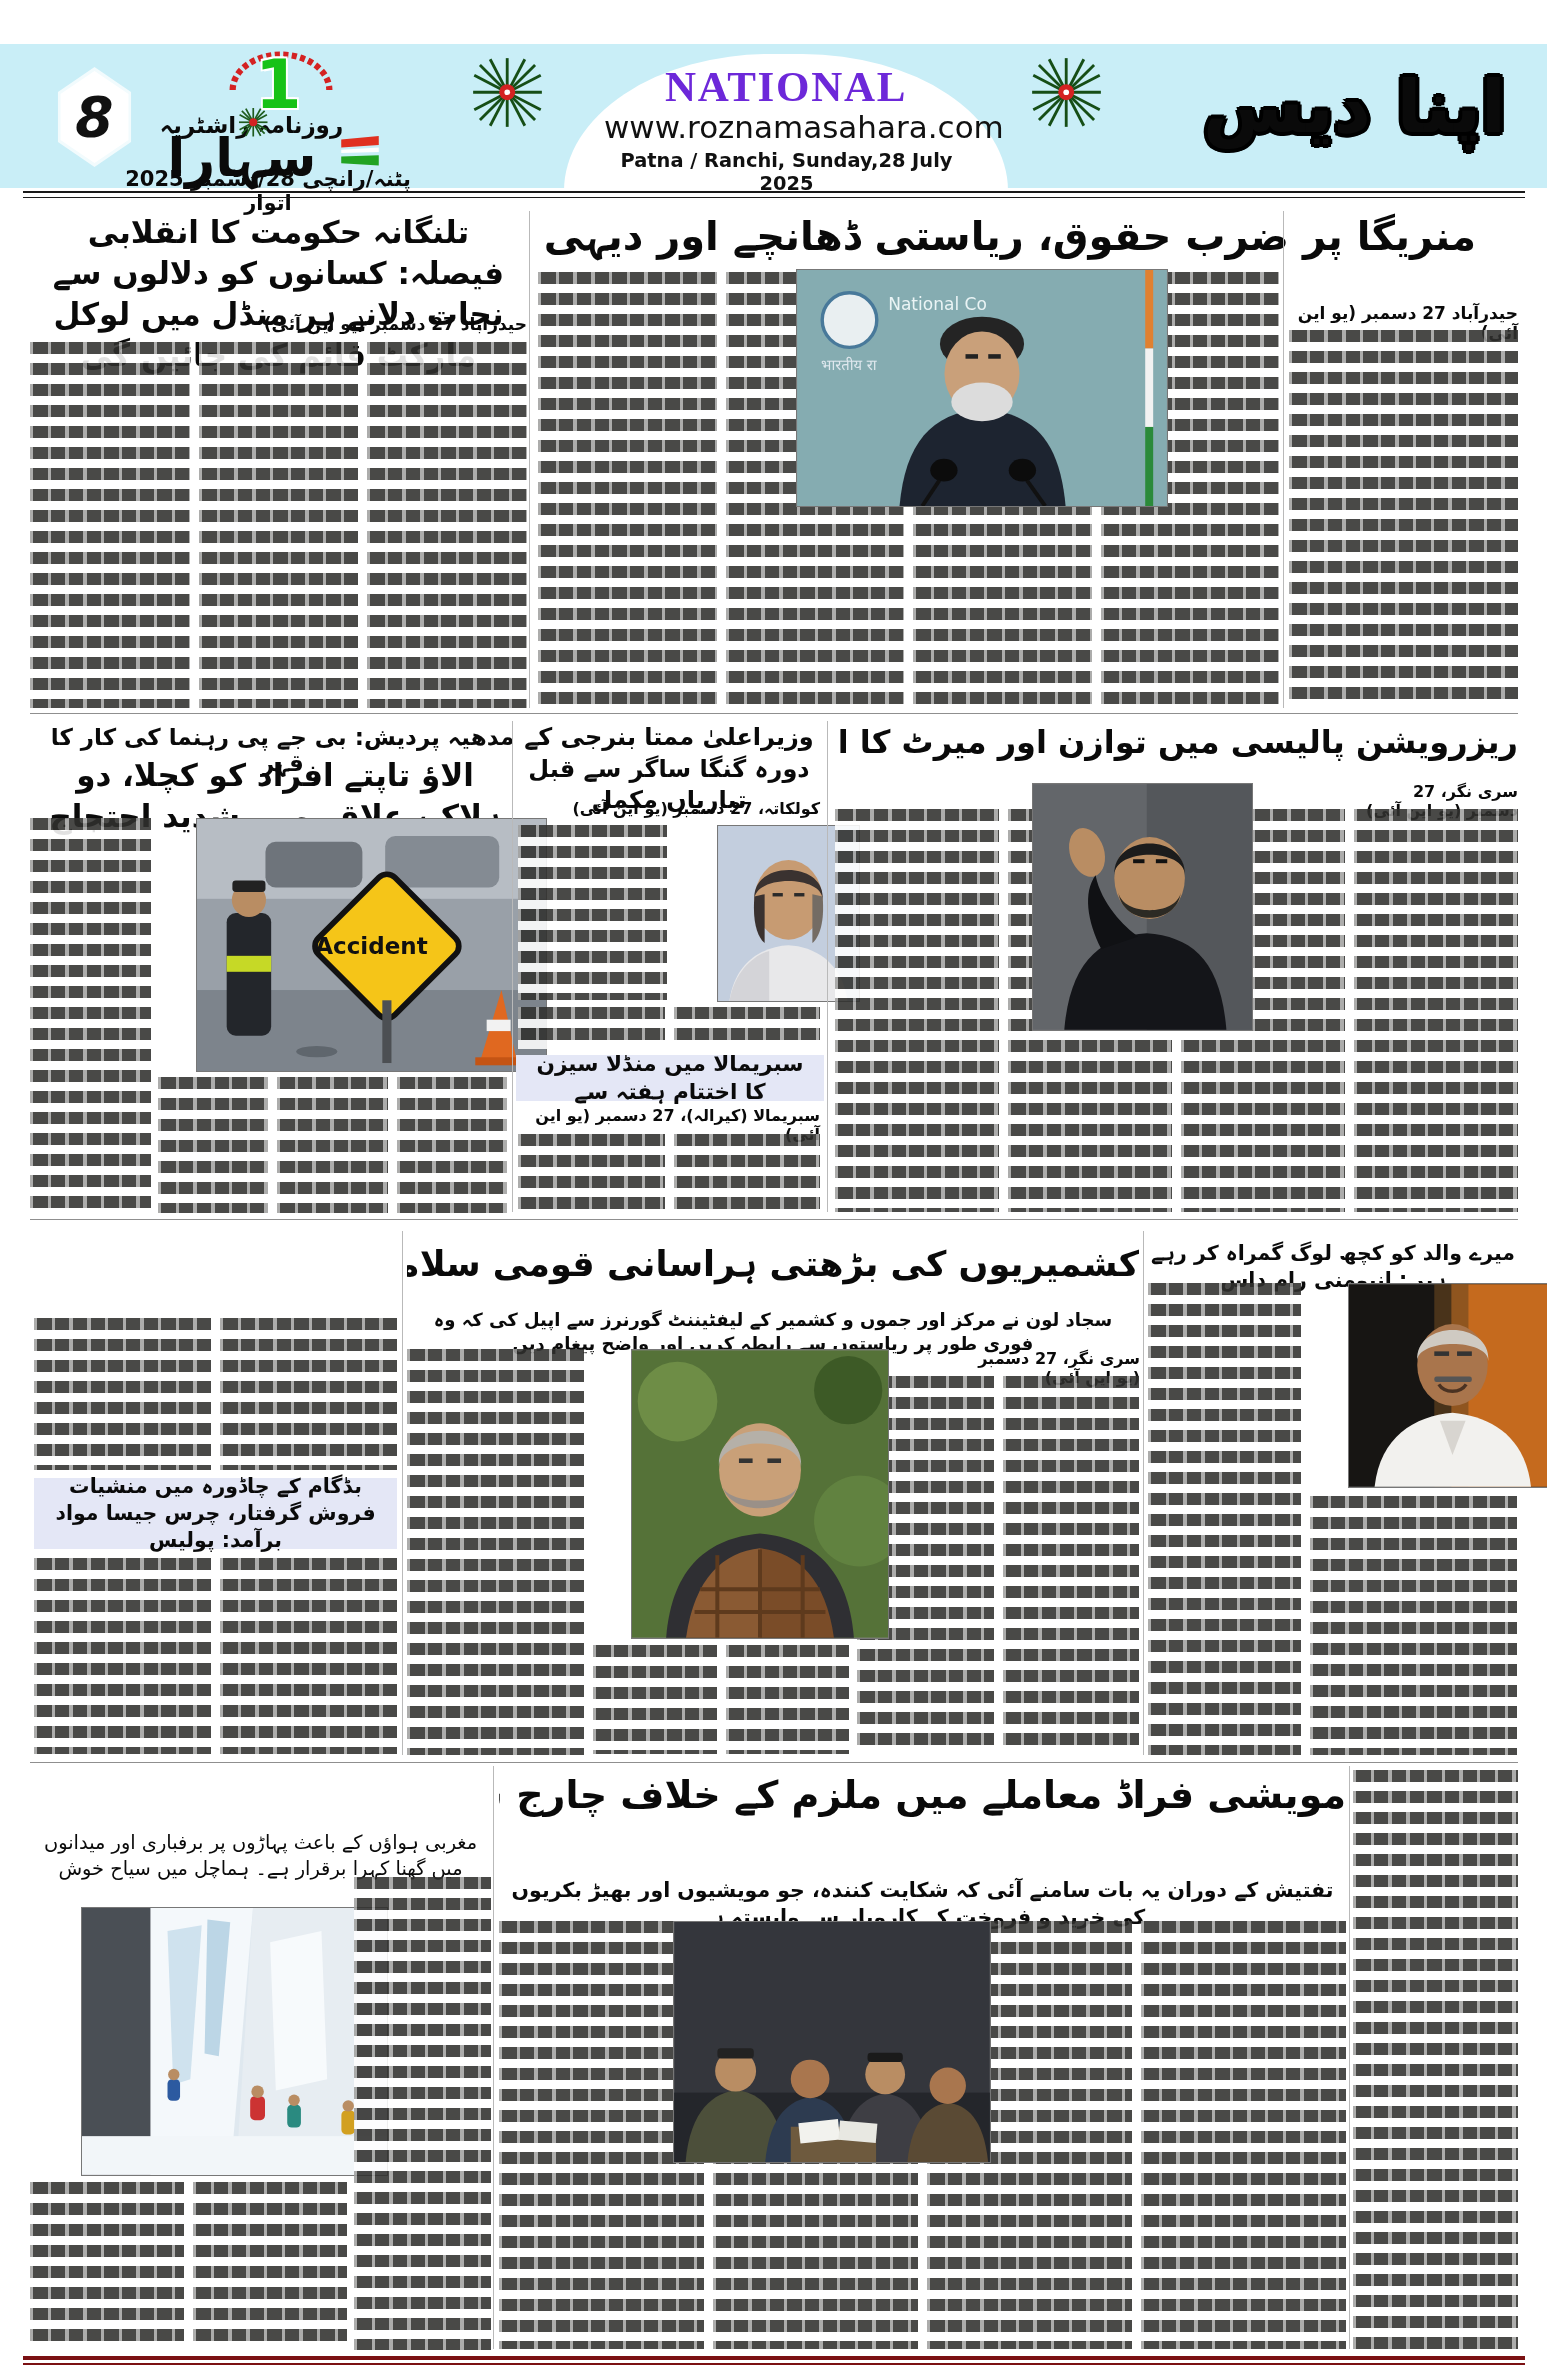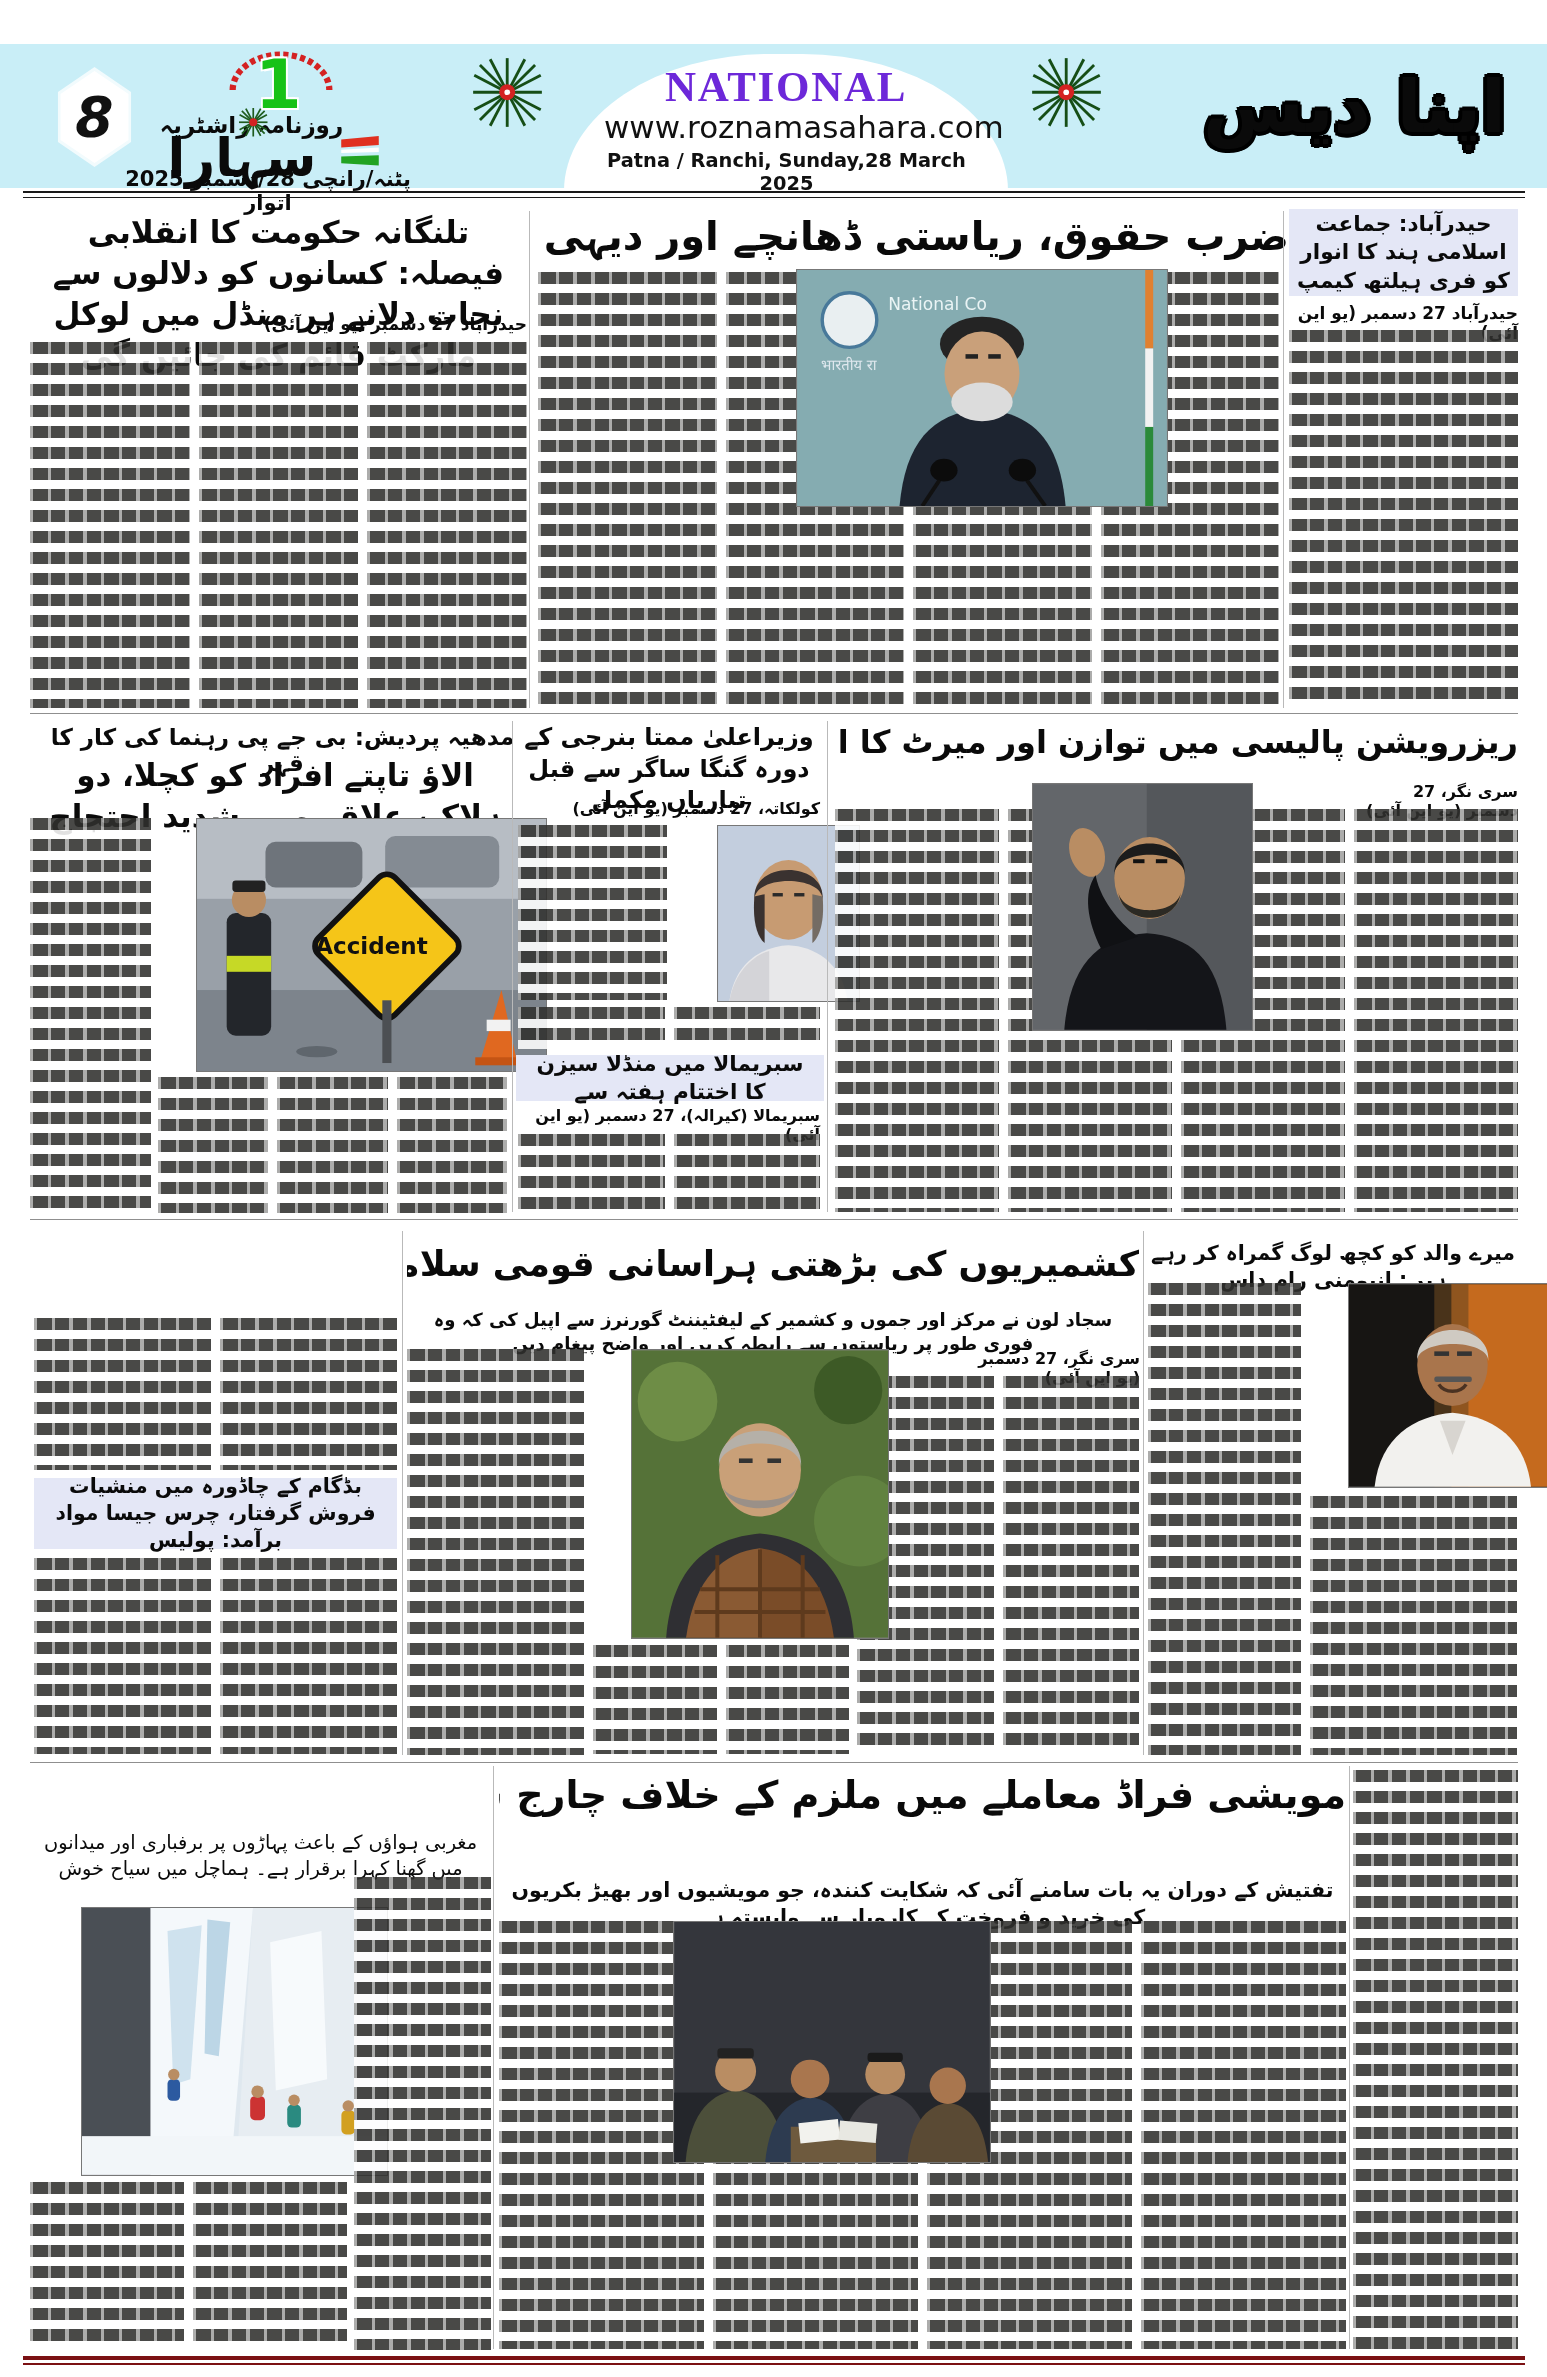--- a/index.html
+++ b/index.html
@@ -94,21 +94,21 @@
     <svg width="38" height="33" viewBox="0 0 66 58">
       <polygon points="0,6 66,0 66,16 0,20" fill="#e03020"></polygon>
       <polygon points="0,24 66,20 66,28 0,30" fill="#ffffff"></polygon>
       <polygon points="0,36 66,34 66,52 0,48" fill="#22a322"></polygon>
     </svg>
   </div>
   <div class="abs u urdudate" style="left:120px;top:167px;width:296px;">پٹنہ/رانچی 28/دسمبر 2025 اتوار</div>
 
   <div class="abs nat" style="left:621px;top:62px;width:330px;">NATIONAL</div>
   <div class="abs site" style="left:604px;top:109px;width:365px;">www.roznamasahara.com</div>
-  <div class="abs endate" style="left:604px;top:149px;width:365px;">Patna / Ranchi, Sunday,28 March  2025</div>
+  <div class="abs endate" style="left:604px;top:149px;width:365px;">Patna / Ranchi, Sunday,28 July  2025</div>
 
   <div class="abs" style="left:472px;top:57px;width:71px;height:71px;">
     <svg width="71" height="71" viewBox="0 0 125 125">
       <g stroke="#164e16" stroke-width="5">
           <line x1="62" y1="2" x2="62" y2="123"></line>
           <line x1="2" y1="62" x2="123" y2="62"></line>
           <line x1="14" y1="14" x2="111" y2="111"></line>
           <line x1="111" y1="14" x2="14" y2="111"></line>
           <line x1="32" y1="4" x2="93" y2="121"></line>
           <line x1="93" y1="4" x2="32" y2="121"></line>
@@ -171,23 +171,20 @@
       <ellipse cx="325" cy="232" rx="54" ry="34" fill="#dcdcdc"></ellipse>
       <rect x="296" y="148" width="22" height="8" fill="#222"></rect>
         <rect x="336" y="148" width="22" height="8" fill="#222"></rect>
       <ellipse cx="258" cy="352" rx="24" ry="20" fill="#0c0c0c"></ellipse>
       <ellipse cx="396" cy="352" rx="24" ry="20" fill="#0c0c0c"></ellipse>
       <line x1="250" y1="370" x2="220" y2="415" stroke="#111" stroke-width="7"></line>
       <line x1="404" y1="370" x2="436" y2="415" stroke="#111" stroke-width="7"></line>
     </svg>
   </div>
 
-  <div class="abs lavbox" style="left:1289px;top:209px;width:229px;height:87px;">
-    <div class="u hl" style="font-size:21.6px;">حیدرآباد: جماعت اسلامی ہند کا انوار کو فری ہیلتھ کیمپ</div>
-  </div>
   <div class="abs u dateline" style="left:1289px;top:303px;width:229px;">حیدرآباد 27 دسمبر (یو این آئی)</div>
   <div class="abs sim" style="left:1289px;top:330px;width:229px;height:377px;"></div>
 
   <div class="abs vline" style="left:529px;top:211px;height:497px;"></div>
   <div class="abs vline" style="left:1283px;top:211px;height:497px;"></div>
   <div class="abs hline" style="left:30px;top:713px;width:1488px;"></div>
 
   <div class="abs u kicker" style="left:46px;top:724px;width:473px;font-size:23px;">مدھیہ پردیش: بی جے پی رہنما کی کار کا قہر</div>
   <div class="abs u hl" style="left:30px;top:755px;width:490px;font-size:31px;">الاؤ تاپتے افراد کو کچلا، دو ہلاک، علاقے میں شدید احتجاج</div>
   <div class="abs sim" style="left:30px;top:818px;width:121px;height:394px;"></div>

